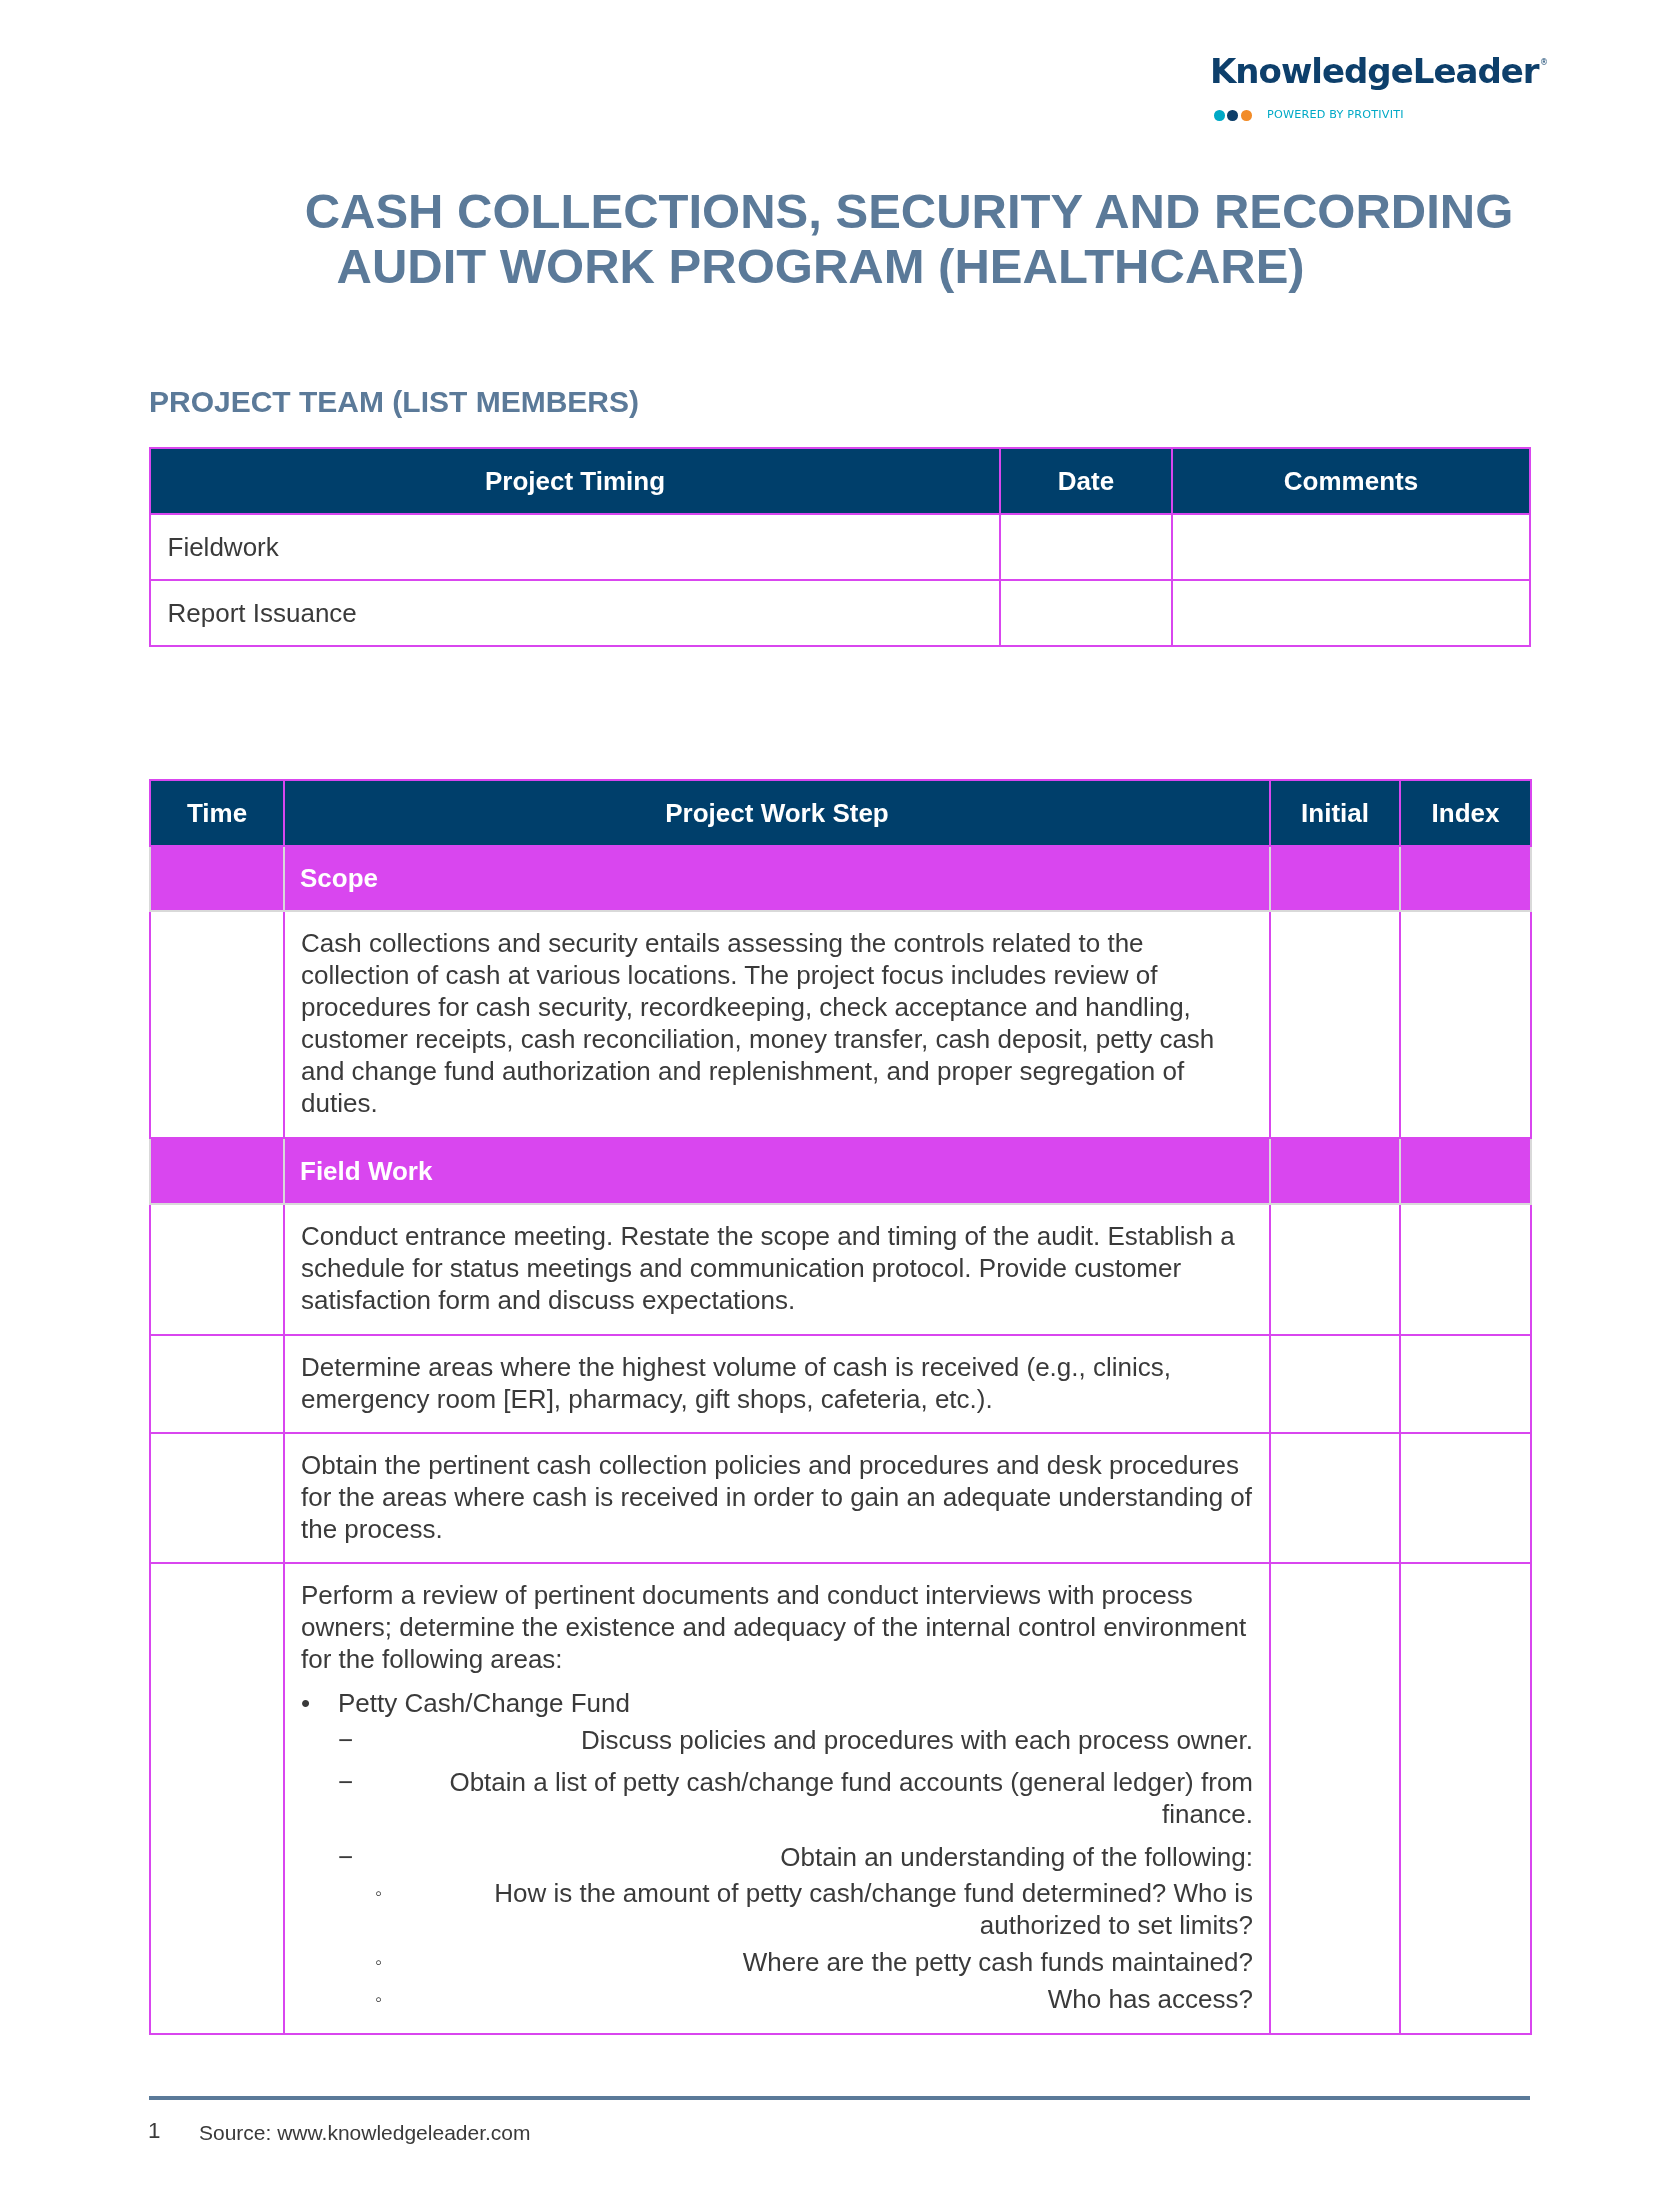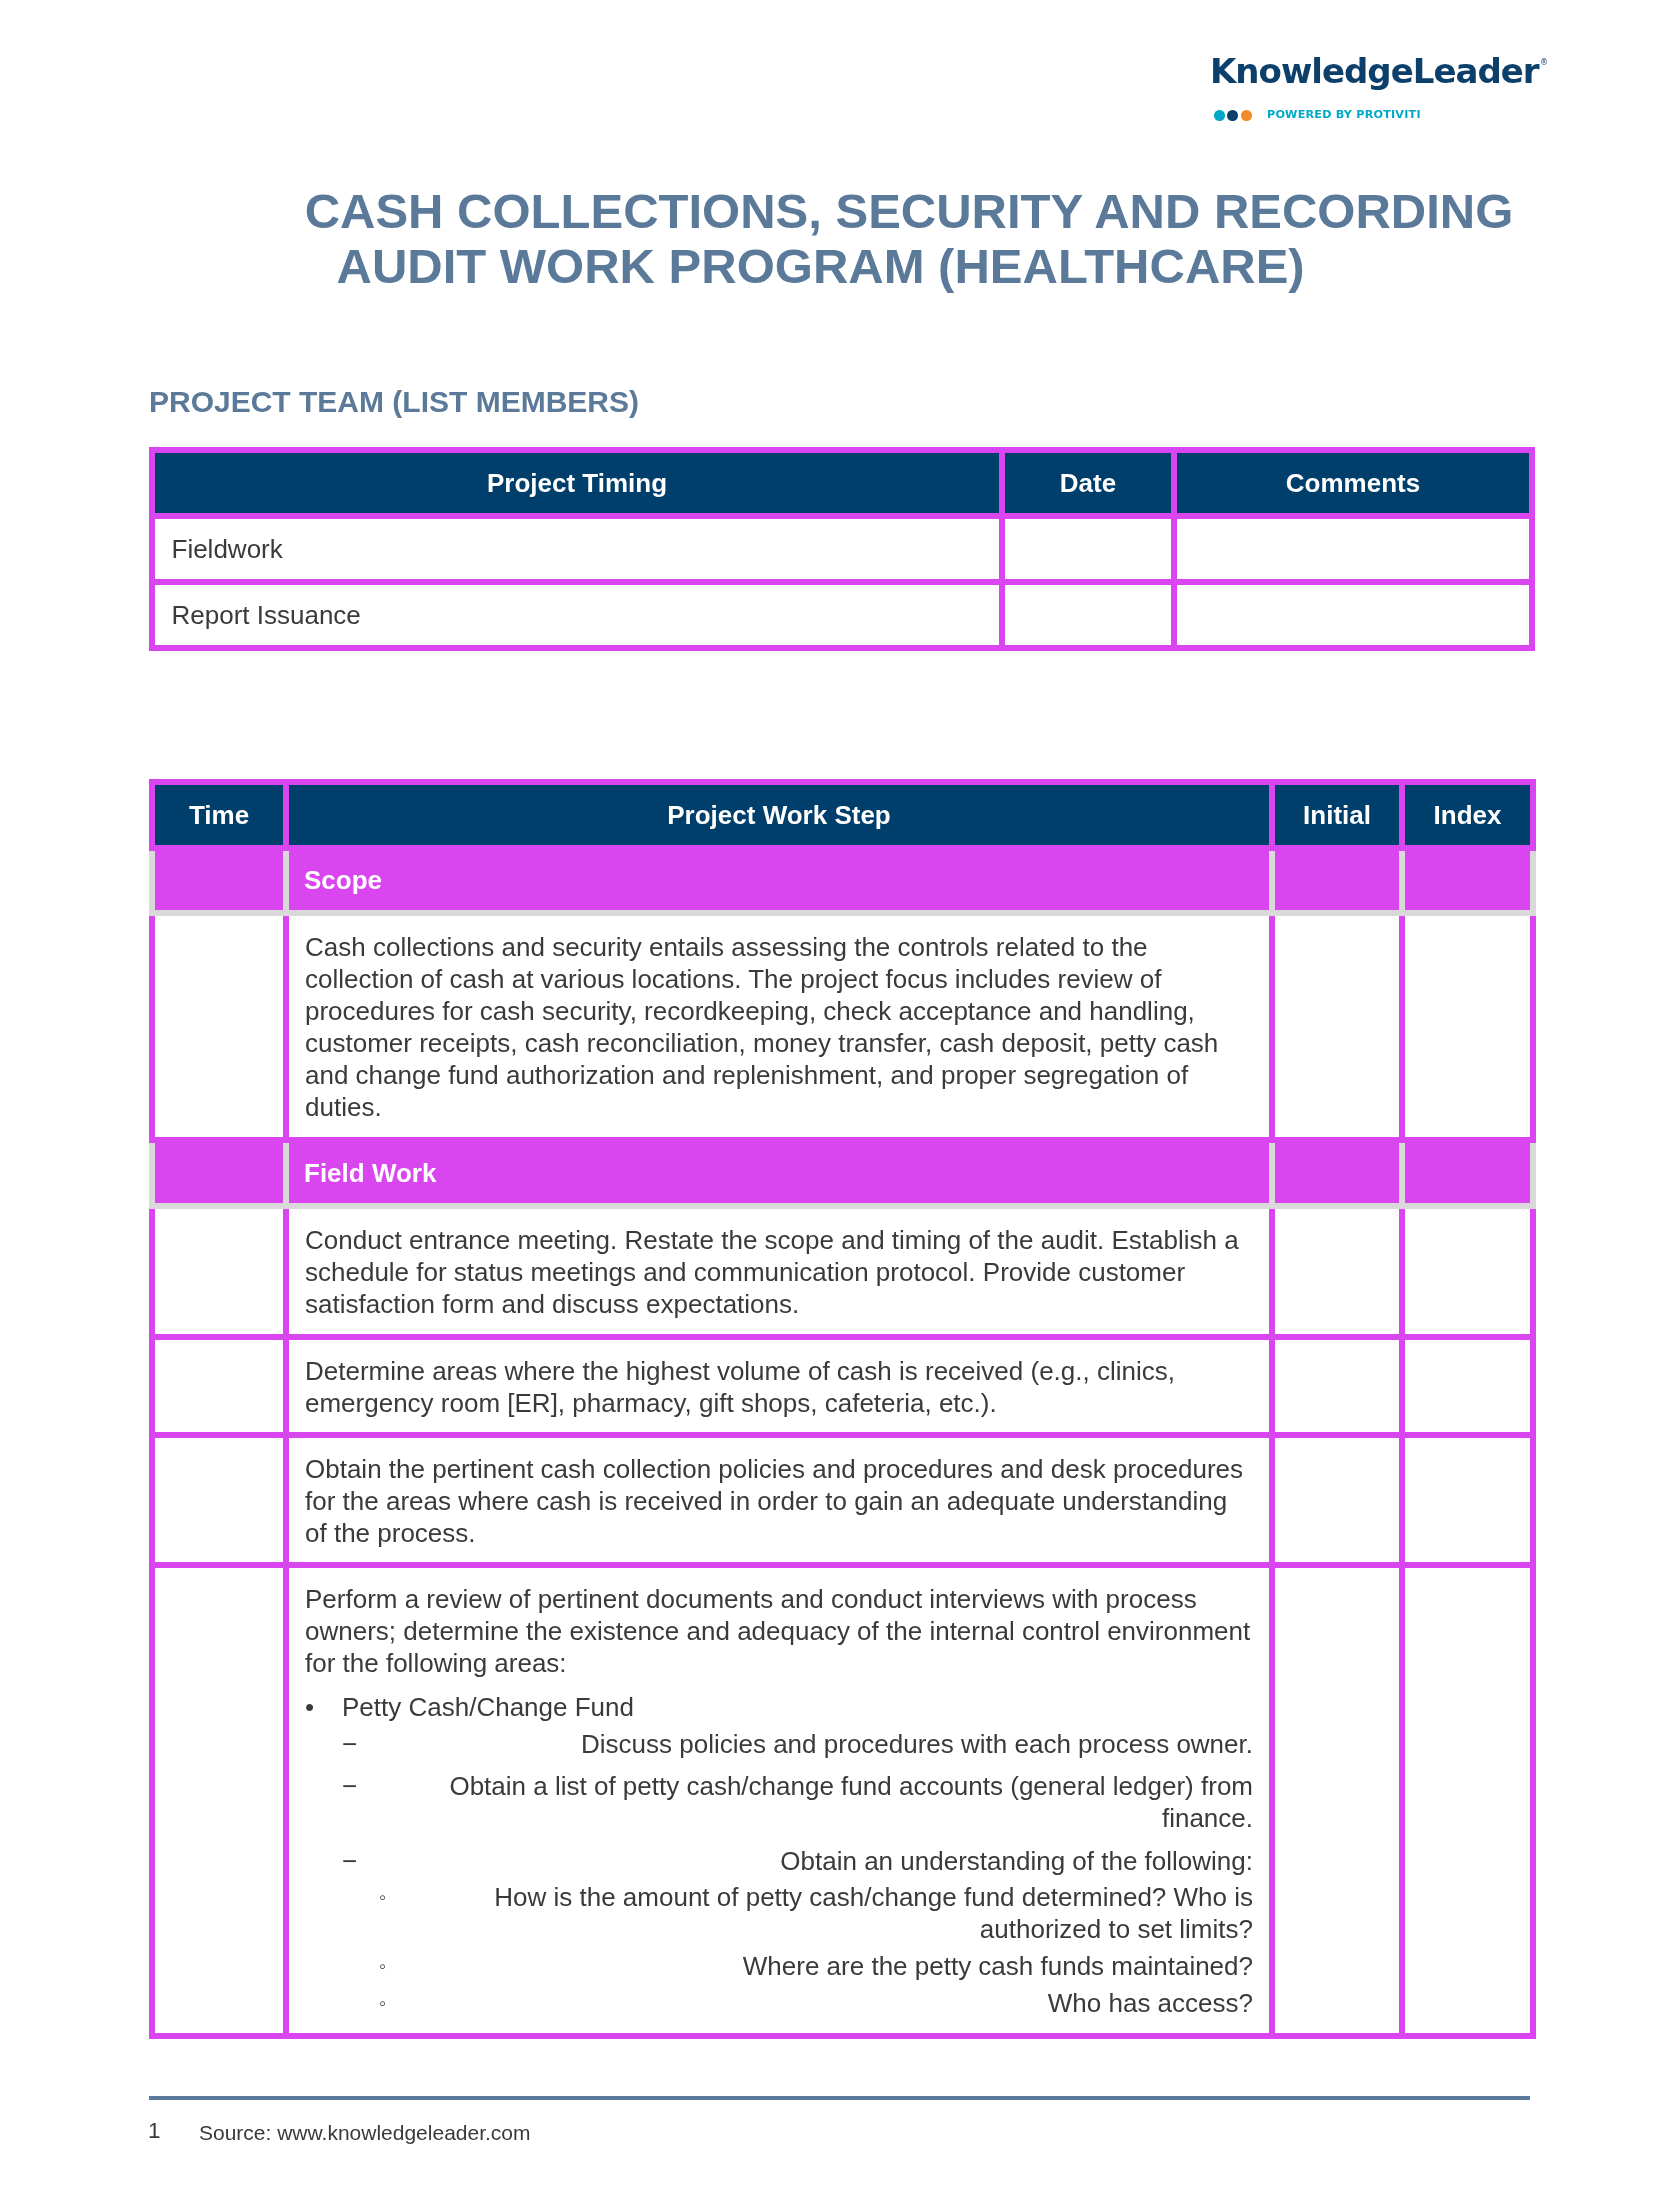--- a/index.html
+++ b/index.html
@@ -8,32 +8,32 @@
   .abs { position:absolute; }
 
   
   .logo-word { left:1210px; top:51px; font-family:"DejaVu Sans", sans-serif; font-weight:bold;
                font-size:34px; color:#0d3f6b; letter-spacing:-1px; white-space:nowrap; }
   .logo-reg { font-size:8px; vertical-align:top; position:relative; top:6.6px; margin-left:1.3px; font-weight:normal; }
   .dot { width:10.5px; height:10.5px; border-radius:50%; top:110px; }
   .dot1 { left:1214px; background:#00a9c6; }
   .dot2 { left:1227px; background:#0d3f6b; }
   .dot3 { left:1241px; background:#f28c28; }
-  .powered { left:1267px; top:108px; font-family:"DejaVu Sans", sans-serif; font-weight:bold;
+  .powered { left:1267px; top:108px; font-family:"DejaVu Sans", sans-serif; font-weight:normal;
              font-size:11.2px; color:#00a9c6; letter-spacing:0.2px; white-space:nowrap; }
 
   
   .title { left:0; width:1678px; text-align:center; font-weight:bold; font-size:49px; color:#5b7a99; line-height:1; white-space:nowrap; }
   .title1 { top:187px; left:70px; }
   .title2 { top:242px; left:-18.4px; }
   .section-heading { left:149px; top:385px; font-weight:bold; font-size:30px; color:#5b7a99; white-space:nowrap; }
 
   
   table { border-collapse:collapse; position:absolute; table-layout:fixed; }
-  td, th { border:6px solid #d946ef; padding:0; vertical-align:top; }
+  td, th { border:2px solid #d946ef; padding:0; vertical-align:top; }
   th { background:#003f6b; color:#ffffff; font-weight:bold; font-size:26px; text-align:center; vertical-align:middle; }
   .t1 { left:149px; top:447px; width:1381px; }
   .t1 td { font-size:26px; color:#3a3a3a; vertical-align:middle; padding-left:16.5px; }
   .t2 { left:149px; top:779px; width:1381px; }
   .section-row td { background:#d946ef; border-color:#d9d9d9; }
   .section-label { color:#ffffff; font-weight:bold; font-size:26px; padding-left:15px; }
   .step { font-size:26px; line-height:32px; color:#3a3a3a; padding:14.5px 16px 0 16px; }
   .step p { margin:0; }
   ul.l1 { list-style:none; margin:12px 0 4px 0; padding:0; }
   ul.l1 > li { position:relative; padding-left:37px; line-height:32px; }

